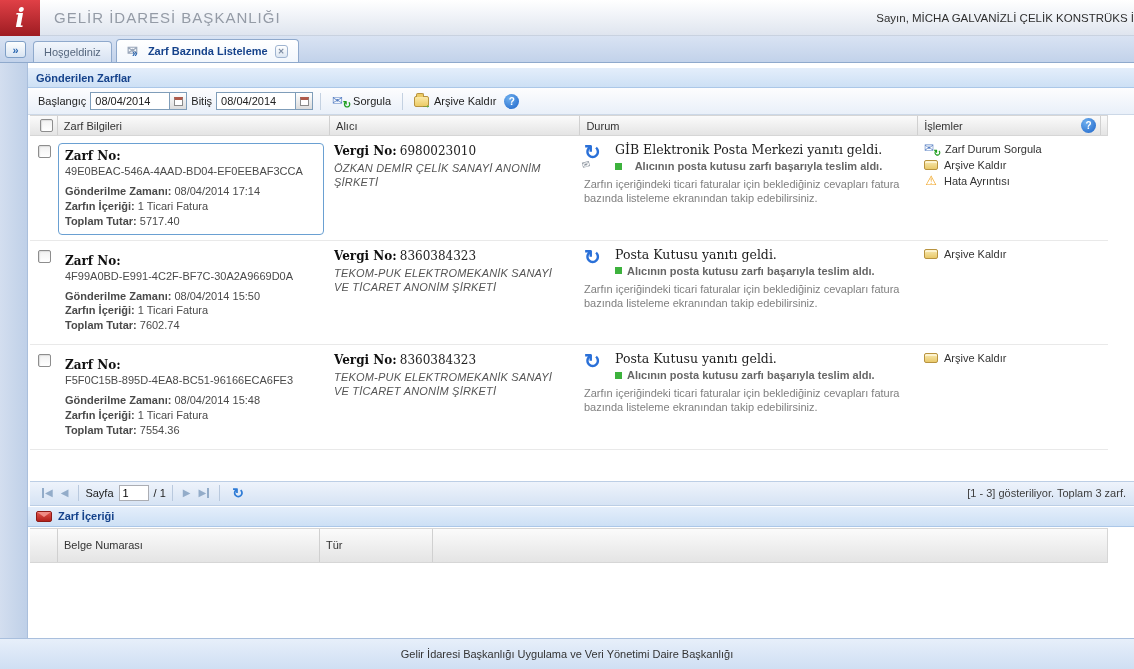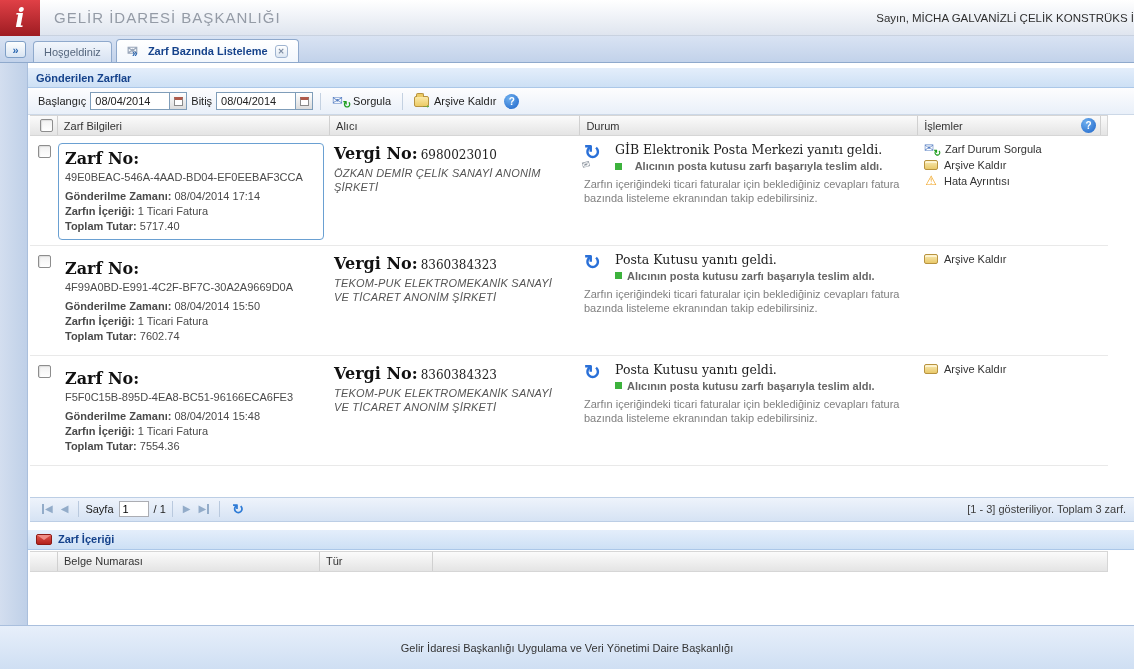--- a/index.html
+++ b/index.html
@@ -90,21 +90,21 @@
 
   .grid-row { display:flex; border-bottom:1px solid #e9e9e9; padding:2px 0 5px; }
   .b-cell { padding-top:4px; }
   .b-check { width:28px; display:flex; justify-content:center; padding-top:7px; }
   .checkbox { width:13px; height:13px; border:1px solid #8d8d8d; border-radius:2px;
     background:linear-gradient(#f1f1f1,#ffffff); box-shadow:inset 1px 1px 1px #ddd; cursor:pointer; }
 
   .zarf-box { margin:1px 8px 0 0; padding:4px 6px 5px; border:1px solid transparent; border-radius:4px;
     color:#4a4a4a; line-height:1.35; }
   .zarf-box.selected { border-color:#6aa0d2; }
-  .serif-label { font-family:"DejaVu Serif", serif; font-weight:bold; color:#111; font-size:16px; }
+  .serif-label { font-family:"DejaVu Serif", serif; font-weight:bold; color:#111; font-size:12px; }
   .guid { color:#4a4a4a; }
   .detail-lines { margin-top:5px; }
   .detail-lines b { color:#4a4a4a; }
 
   .alici-cell { width:252px; padding:6px 14px 0 2px; }
   .serif-val { font-family:"DejaVu Serif", serif; color:#222; font-size:12px; }
   .alici-name { margin-top:3px; font-style:italic; color:#555; line-height:1.3; letter-spacing:.2px; }
 
   .durum-cell { width:340px; padding:4px 10px 0 0; }
   .status-head { display:flex; gap:7px; }
@@ -133,33 +133,33 @@
   .pg-btn { color:#93acc9; font-size:10px; margin:0 4px; cursor:pointer; line-height:10px; }
   .pg-edge { border-left:2px solid #93acc9; padding-left:1px; }
   .pg-edge-r { border-right:2px solid #93acc9; padding-right:1px; }
   .pg-sep { width:1px; height:16px; background:#b9c9de; margin:0 6px; }
   .page-input { width:30px; height:16px; border:1px solid #abadb3; margin:0 5px;
     font:11px "Liberation Sans", sans-serif; padding:1px 3px; }
   .pg-refresh { color:#2e7bd6; font-size:14px; font-weight:bold; margin-left:6px; cursor:pointer; }
   .pager-info { margin-left:auto; color:#3d3d3d; }
 
   
-  .section2 { margin-top:7px; }
+  .section2 { }
   .red-env { width:16px; height:11px; background:linear-gradient(#e0544c,#b3221c);
     border:1px solid #8e1b16; border-radius:2px; position:relative; }
   .red-env::before { content:""; position:absolute; left:0; top:0;
     border-left:7px solid transparent; border-right:7px solid transparent; border-top:5px solid #ef8c85; }
-  .grid2-head { display:flex; height:21px; align-items:center; margin:1px 26px 0 2px;
+  .grid2-head { display:flex; height:35px; align-items:center; margin:1px 26px 0 2px;
     background:linear-gradient(#fbfbfb,#e4e4e4); border:1px solid #d6d6d6; border-left:none; color:#333; }
   .c2-check { width:28px; }
   .c2-belge { width:262px; }
   .c2-tur { width:113px; }
 
   
-  .footer { position:absolute; left:0; right:0; bottom:0; height:44px;
+  .footer { position:absolute; left:0; right:0; bottom:0; height:31px;
     background:linear-gradient(#e7effa,#cfdff3); border-top:1px solid #a9bfdd;
     display:flex; align-items:center; justify-content:center; color:#333; }
 </style>
 </head>
 <body>
 
 <div class="top-header">
   <div class="logo">i</div>
   <div class="brand">GELİR İDARESİ BAŞKANLIĞI</div>
   <div class="greeting">Sayın, MİCHA GALVANİZLİ ÇELİK KONSTRÜKS İ</div>

